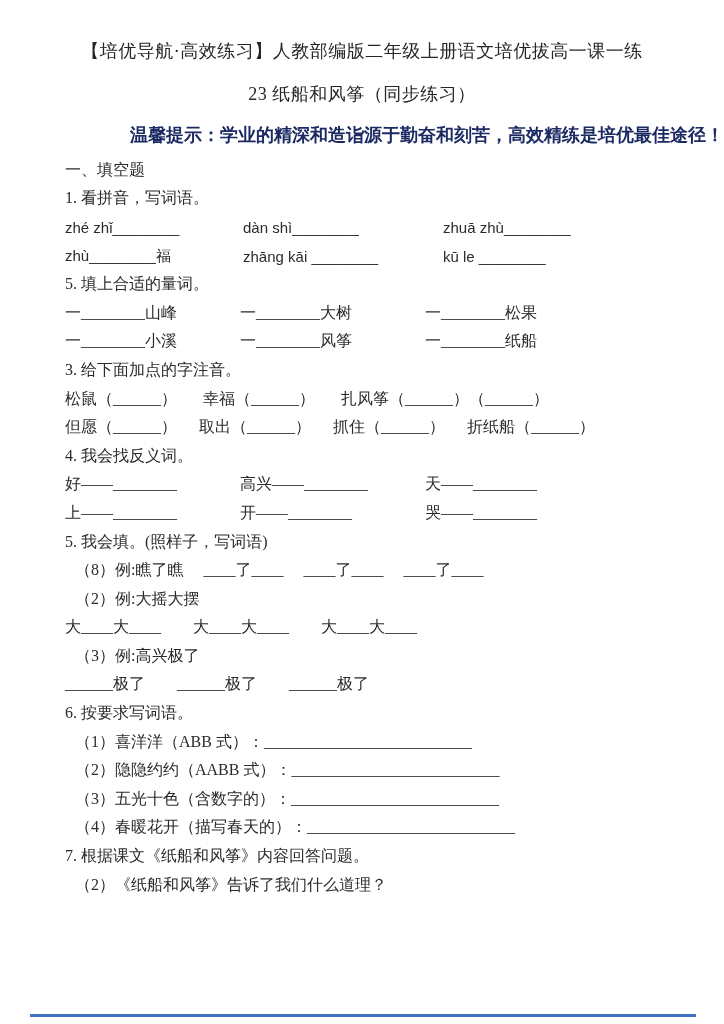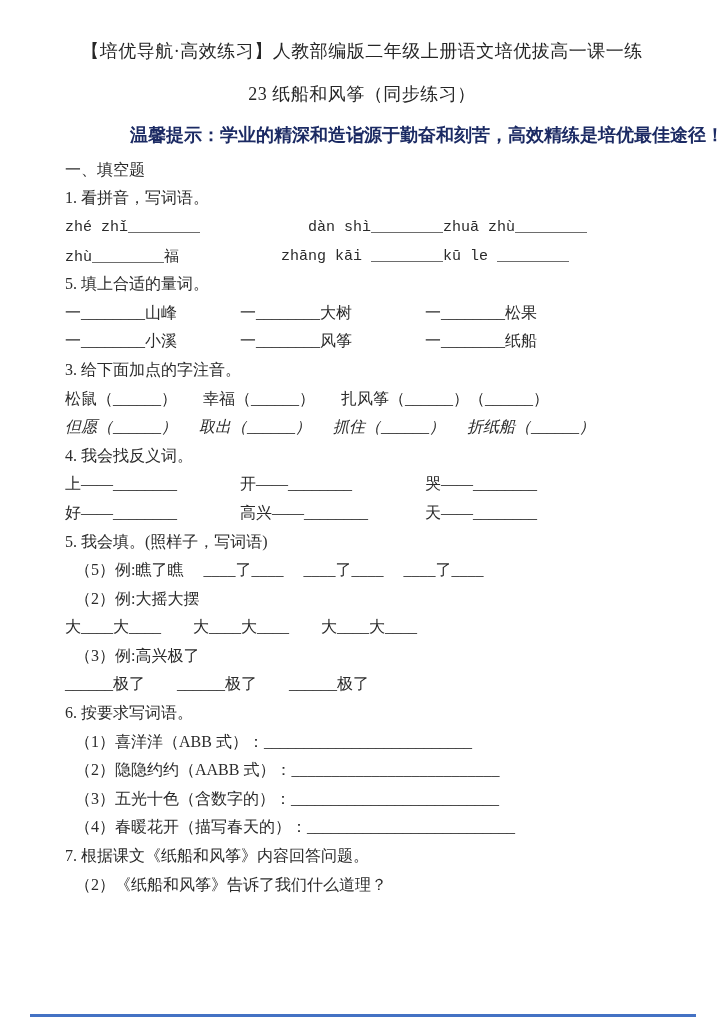--- a/index.html
+++ b/index.html
@@ -46,27 +46,27 @@
     height:28.6px;
     display:flex;
     align-items:center;
     font-size:16px;
     white-space:nowrap;
   }
   .indent{padding-left:10px;}
   .cols .c1{display:inline-block;width:175px;}
   .cols .c2{display:inline-block;width:185px;}
   .cols.pinyin .c1{width:178px;}
-  .cols.pinyin .c2{width:200px;text-align:right;}
+  .cols.pinyin .c2{width:200px;}
   .pinyin-font{
-    font-family:Liberation Mono, monospace;
+    font-family:Liberation Sans, sans-serif;
     font-size:15px;
   }
   .gapped > span{margin-right:26px;}
-  .gapped.tight > span{margin-right:22px;font-style:italic;}
+  .gapped.tight > span{margin-right:22px;}
   .gapped > span:last-child{margin-right:0;}
   .footer-rule{
     position:absolute;
     left:30px;right:28px;bottom:7px;
     height:3px;
     background:#4472c4;
   }
 </style>
 </head>
 <body>
@@ -113,32 +113,32 @@
     </div>
     <div class="line gapped tight">
       <span>但愿（______）</span>
       <span>取出（______）</span>
       <span>抓住（______）</span>
       <span>折纸船（______）</span>
     </div>
 
     <div class="line">4. 我会找反义词。</div>
     <div class="line cols">
+      <span class="c1">好——________</span>
+      <span class="c2">高兴——________</span>
+      <span class="c3">天——________</span>
+    </div>
+    <div class="line cols">
       <span class="c1">上——________</span>
       <span class="c2">开——________</span>
       <span class="c3">哭——________</span>
     </div>
-    <div class="line cols">
-      <span class="c1">好——________</span>
-      <span class="c2">高兴——________</span>
-      <span class="c3">天——________</span>
-    </div>
 
     <div class="line">5. 我会填。(照样子，写词语)</div>
-    <div class="line indent">（5）例:瞧了瞧　 ____了____　 ____了____　 ____了____</div>
+    <div class="line indent">（8）例:瞧了瞧　 ____了____　 ____了____　 ____了____</div>
     <div class="line indent">（2）例:大摇大摆</div>
     <div class="line">大____大____　　大____大____　　大____大____</div>
     <div class="line indent">（3）例:高兴极了</div>
     <div class="line">______极了　　______极了　　______极了</div>
 
     <div class="line">6. 按要求写词语。</div>
     <div class="line indent">（1）喜洋洋（ABB 式）：__________________________</div>
     <div class="line indent">（2）隐隐约约（AABB 式）：__________________________</div>
     <div class="line indent">（3）五光十色（含数字的）：__________________________</div>
     <div class="line indent">（4）春暖花开（描写春天的）：__________________________</div>

